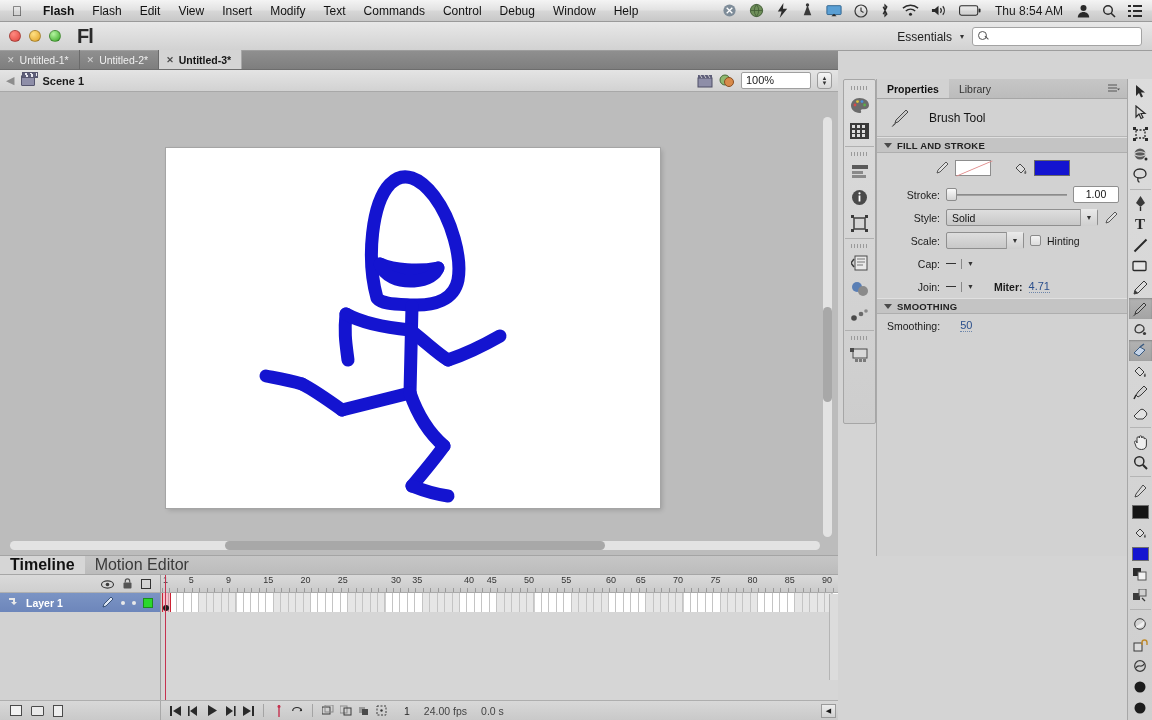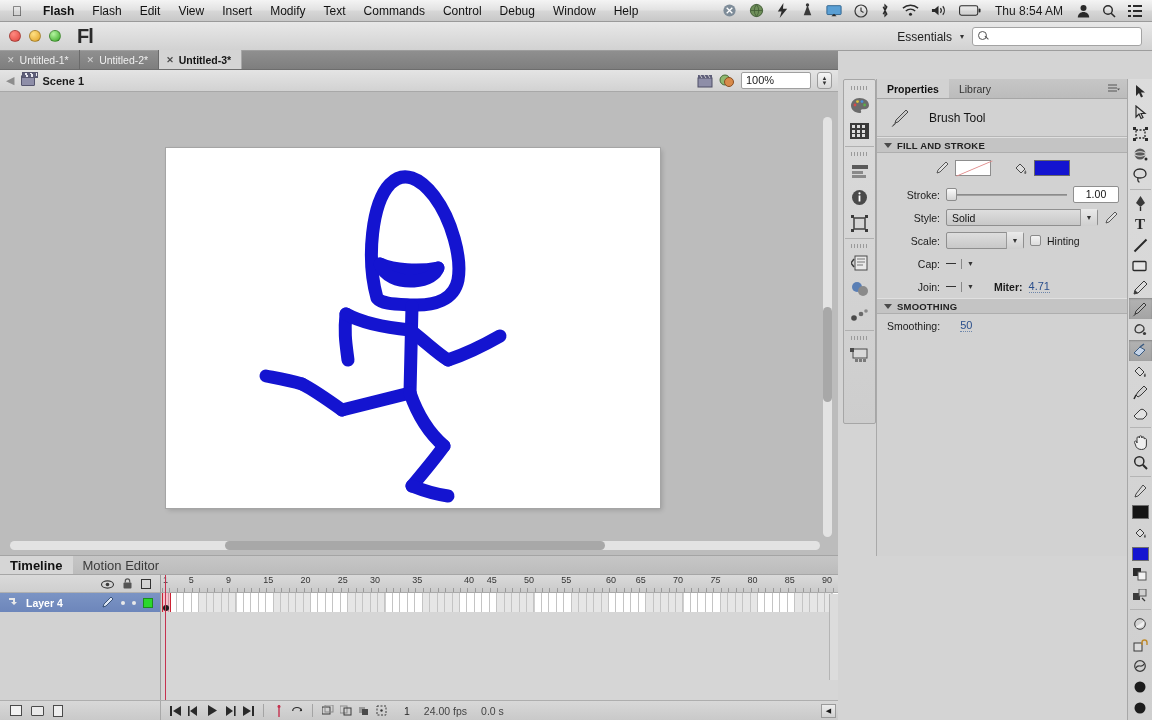--- a/index.html
+++ b/index.html
@@ -164,21 +164,21 @@
     display:flex; flex-direction:column; align-items:center; padding-top:2px;
   }
   .tbtn { width:23px; height:21px; display:flex; align-items:center; justify-content:center; position:relative; }
   .tbtn.sel { background:linear-gradient(180deg,#b3b3b3,#a4a4a4); box-shadow: inset 0 1px 2px rgba(0,0,0,.25); }
   .tsep { width:21px; height:1px; background:#b4b4b4; margin:3px 0; }
   .colorchip { width:17px; height:14px; border:1px solid #6e6e6e; }
 
   
   .timeline { position:absolute; left:0; top:533px; width:838px; height:165px; background:#d6d6d6; border-top:1px solid #a4a4a4; }
   .tl-tabs { height:19px; background:linear-gradient(180deg,#c6c6c6,#bcbcbc); display:flex; border-bottom:1px solid #a6a6a6; }
-  .tl-tab { padding:0 10px; display:flex; align-items:center; font-size:13px; color:#3a3a3a; }
+  .tl-tab { padding:0 10px; display:flex; align-items:center; font-size:16px; color:#3a3a3a; }
   .tl-tab.active { background:#d6d6d6; font-weight:bold; color:#111; }
 
   .tl-body { position:absolute; left:0; top:19px; right:0; bottom:20px; display:flex; }
   .layercol { width:161px; background:#d2d2d2; border-right:1px solid #9f9f9f; position:relative; }
   .layerhead { height:18px; display:flex; align-items:center; justify-content:flex-end; gap:9px; padding-right:9px; border-bottom:1px solid #b0b0b0; background:linear-gradient(180deg,#dadada,#cfcfcf); }
   .eye-i { width:13px; height:9px; }
   .lock-i { width:9px; height:11px; }
   .sq-i { width:10px; height:10px; border:1.6px solid #333; }
   .layerrow { height:19px; display:flex; align-items:center; gap:7px; padding-left:8px; background:linear-gradient(180deg,#7b94c4,#6d86bb); color:#fff; }
   .layerrow .lname { font-size:10.5px; font-weight:bold; }
@@ -809,41 +809,41 @@
                 </svg>
             </span>
             <span class="sq-i"></span>
           </div>
           <div class="layerrow">
             <span>
               <svg width="11" height="11" viewBox="0 0 11 11">
                   <path d="M1 2 h6 v4 h2 l-3 3 l-3 -3 h2 V4 H1z" fill="#e8e8e8"></path>
                 </svg>
             </span>
-            <span class="lname">Layer 4</span>
+            <span class="lname">Layer 1</span>
             <span class="pen">
               <svg width="12" height="12" viewBox="0 0 12 12">
                   <path d="M9 1 L11 3 L4 10 L1 11 L2 8 Z" fill="#dfe8f5" stroke="#203a5e" stroke-width=".8"></path>
                 </svg>
             </span>
             <span class="dot"></span>
             <span class="dot"></span>
             <span class="greensq"></span>
           </div>
         </div>
 
         <div class="framecol">
           <div class="ruler" id="ruler">
               <span class="tick" style="left: 2px;">1</span>
               <span class="tick" style="left: 27.8px;">5</span>
               <span class="tick" style="left: 65.05px;">9</span>
               <span class="tick" style="left: 102.3px;">15</span>
               <span class="tick" style="left: 139.55px;">20</span>
               <span class="tick" style="left: 176.8px;">25</span>
-              <span class="tick" style="left: 209px;">30</span>
+              <span class="tick" style="left: 230px;">30</span>
               <span class="tick" style="left: 251.3px;">35</span>
               <span class="tick" style="left: 303px;">40</span>
               <span class="tick" style="left: 325.8px;">45</span>
               <span class="tick" style="left: 363.05px;">50</span>
               <span class="tick" style="left: 400.3px;">55</span>
               <span class="tick" style="left: 445px;">60</span>
               <span class="tick" style="left: 474.8px;">65</span>
               <span class="tick" style="left: 512.05px;">70</span>
               <span class="tick" style="left: 549.3px; font-style: italic;">75</span>
               <span class="tick" style="left: 586.55px;">80</span>

